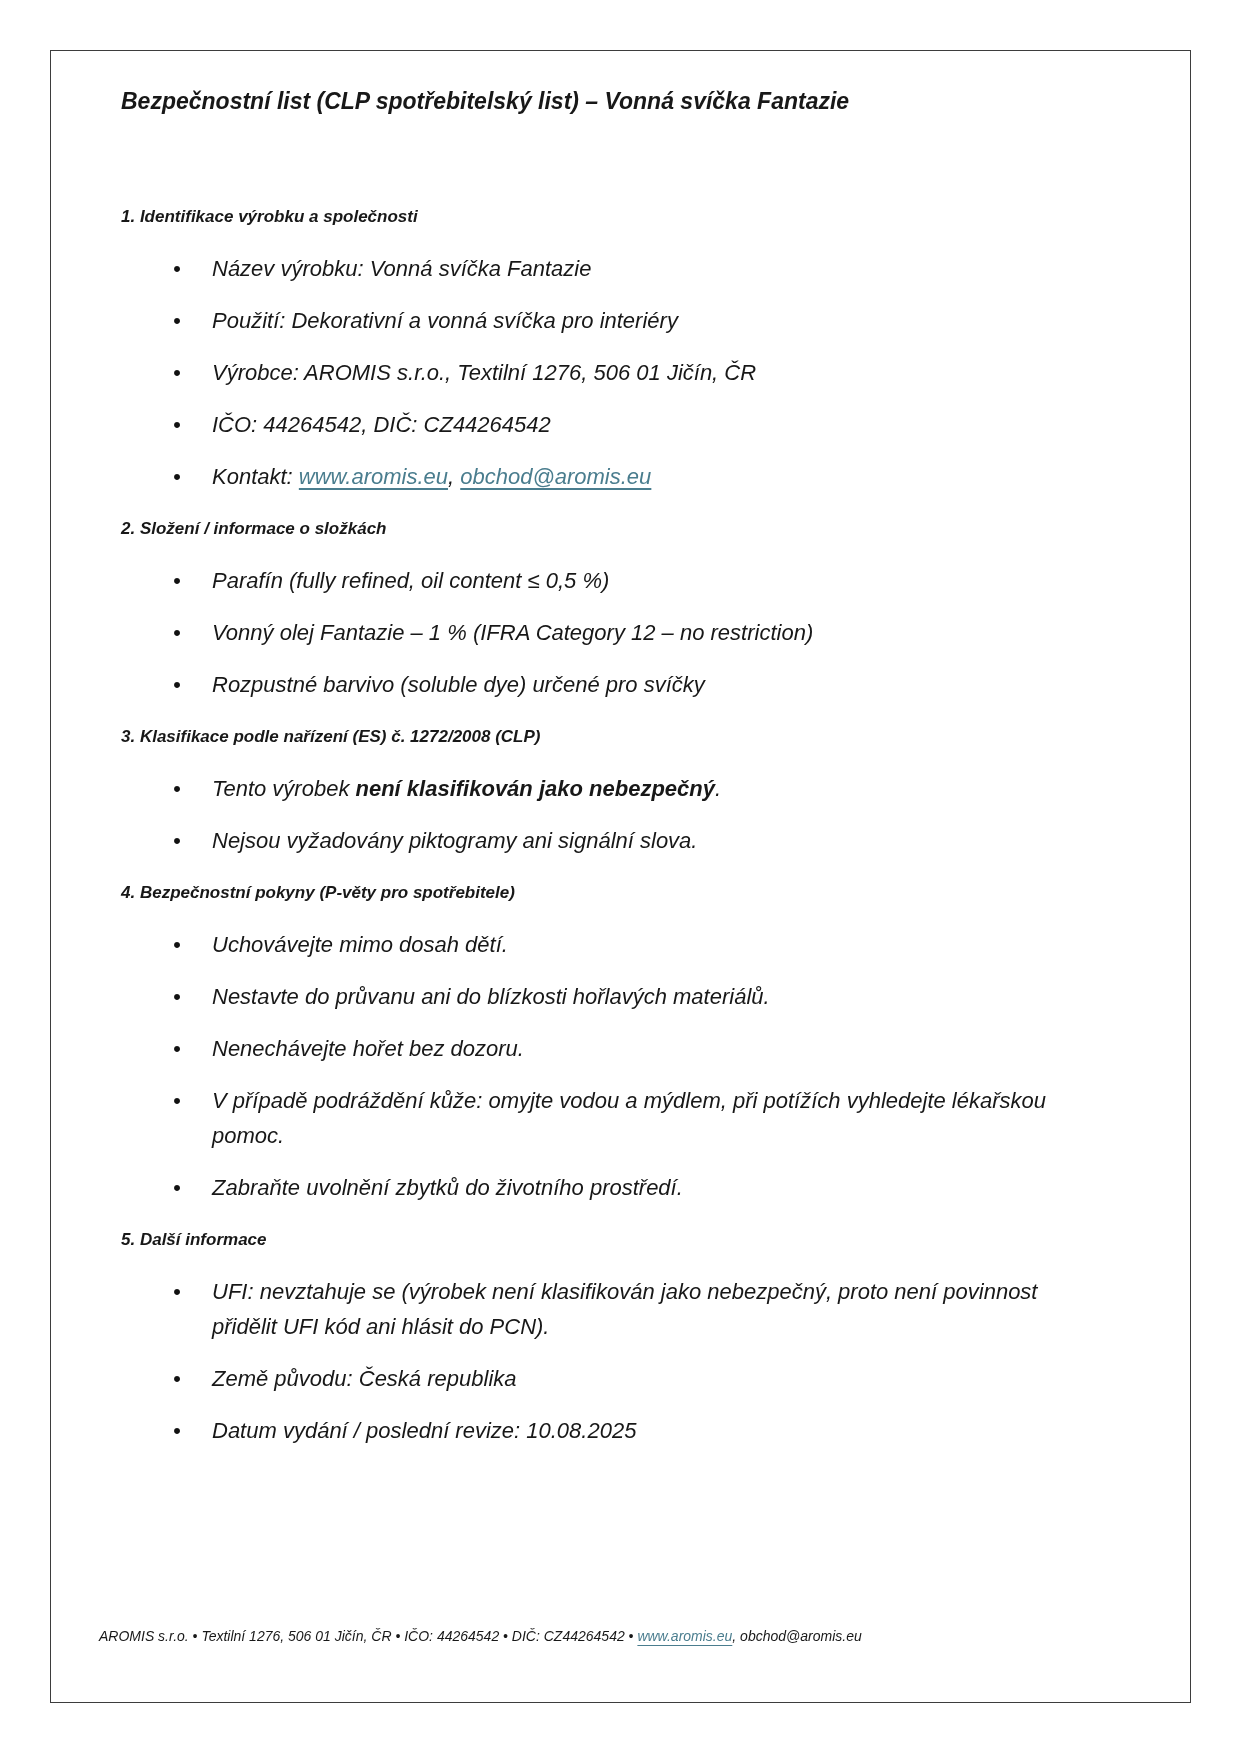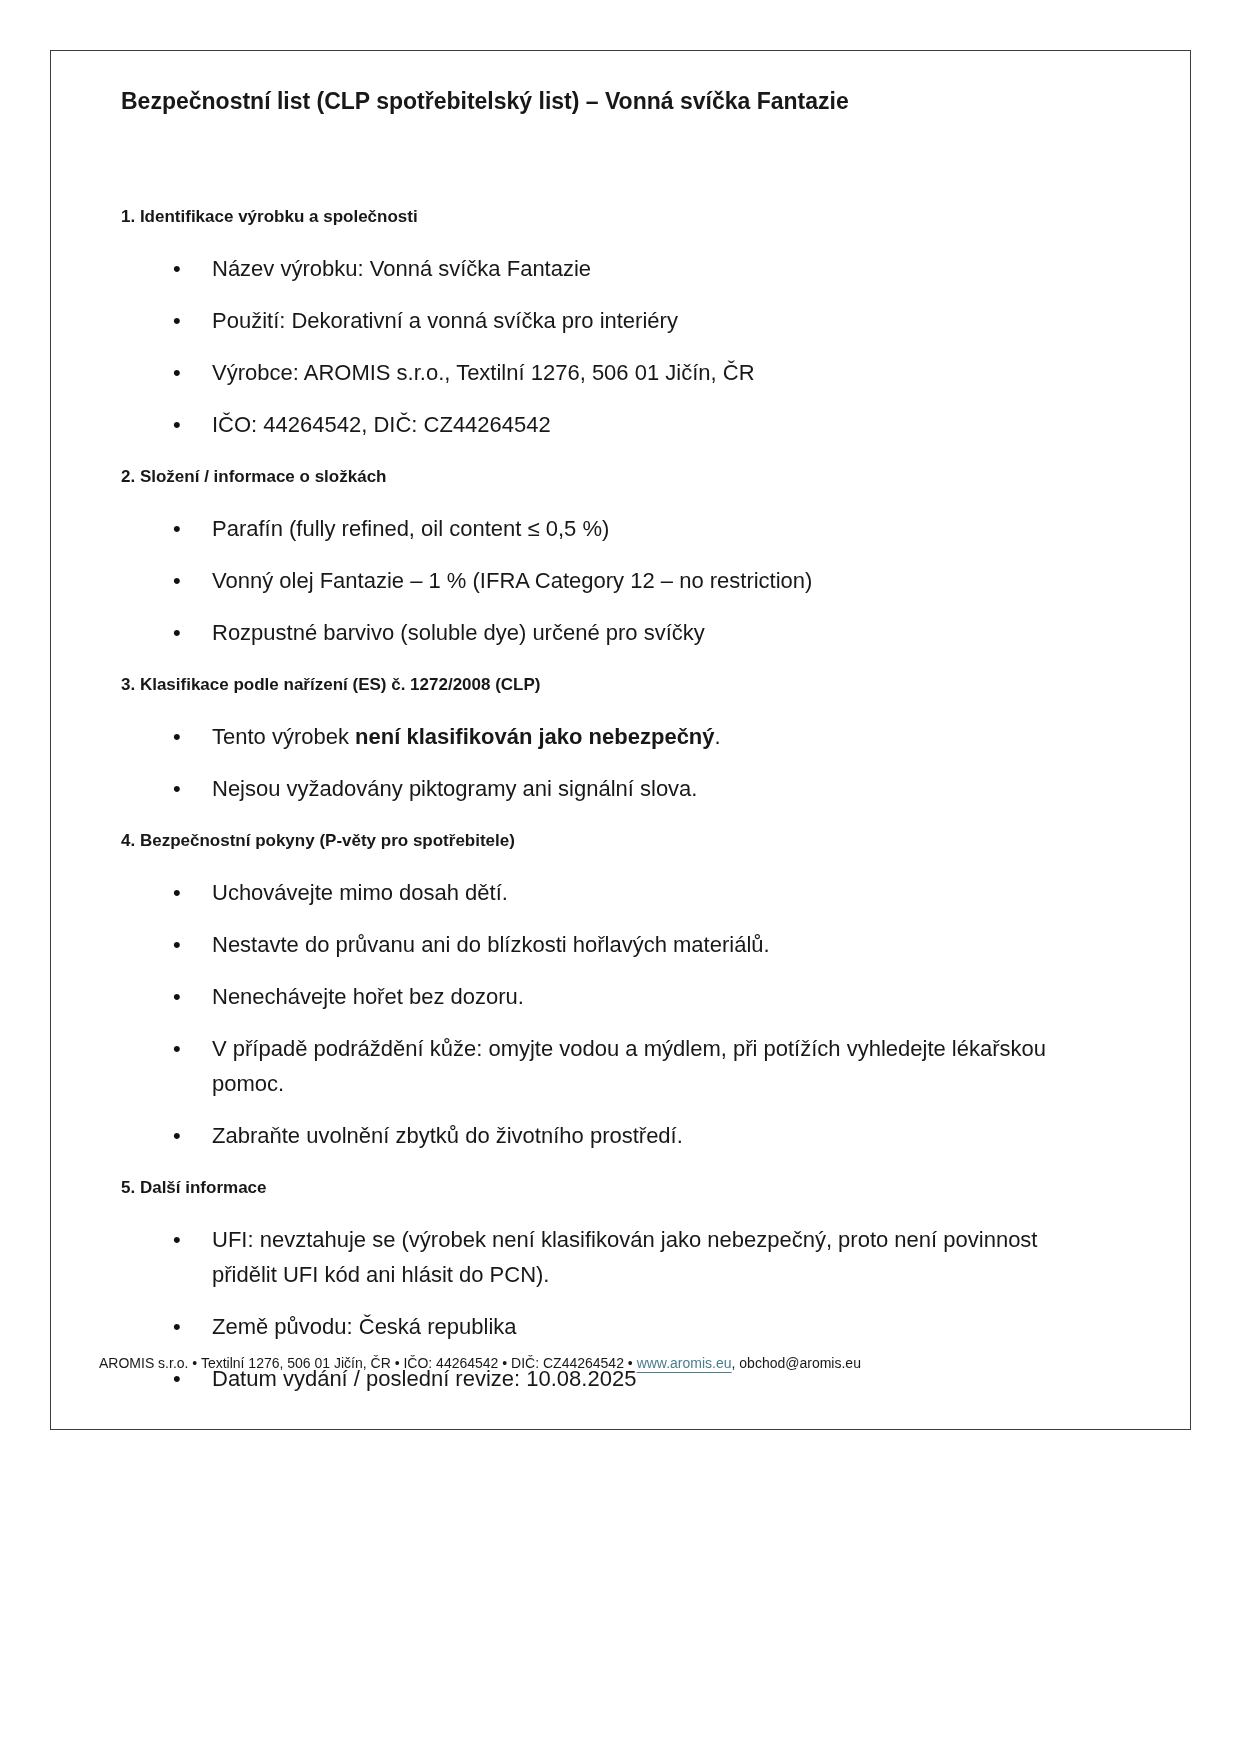--- a/index.html
+++ b/index.html
@@ -12,23 +12,24 @@
   .page {
     position: relative;
     width: 1241px;
     height: 1755px;
     background: #ffffff;
     overflow: hidden;
   }
   .frame {
     position: absolute;
     left: 50px; top: 50px;
-    width: 1141px; height: 1380px;
+    width: 1141px; height: 1653px;
     border: 1px solid #3d3d3d;
     padding: 33px 70px 0 70px;
+    font-style: italic;
   }
   .doc-title {
     font-size: 23px;
     font-weight: 700;
     line-height: 35px;
     margin: 0 0 80px 0;
   }
   h2.section-heading {
     font-size: 17px;
     font-weight: 700;
@@ -79,20 +80,21 @@
 
     <h1 class="doc-title">Bezpečnostní list (CLP spotřebitelský list) – Vonná svíčka Fantazie</h1>
 
     <section>
       <h2 class="section-heading">1. Identifikace výrobku a společnosti</h2>
       <ul class="bullet-list">
         <li>Název výrobku: Vonná svíčka Fantazie</li>
         <li>Použití: Dekorativní a vonná svíčka pro interiéry</li>
         <li>Výrobce: AROMIS s.r.o., Textilní 1276, 506 01 Jičín, ČR</li>
         <li>IČO: 44264542, DIČ: CZ44264542</li>
+        <li><span>Kontakt: </span><a href="#" class="doc-link">www.aromis.eu</a><span>, </span><a href="#" class="doc-link">obchod@aromis.eu</a></li>
       </ul>
     </section>
 
     <section>
       <h2 class="section-heading">2. Složení / informace o složkách</h2>
       <ul class="bullet-list">
         <li>Parafín (fully refined, oil content ≤ 0,5 %)</li>
         <li>Vonný olej Fantazie – 1 % (IFRA Category 12 – no restriction)</li>
         <li>Rozpustné barvivo (soluble dye) určené pro svíčky</li>
       </ul>

